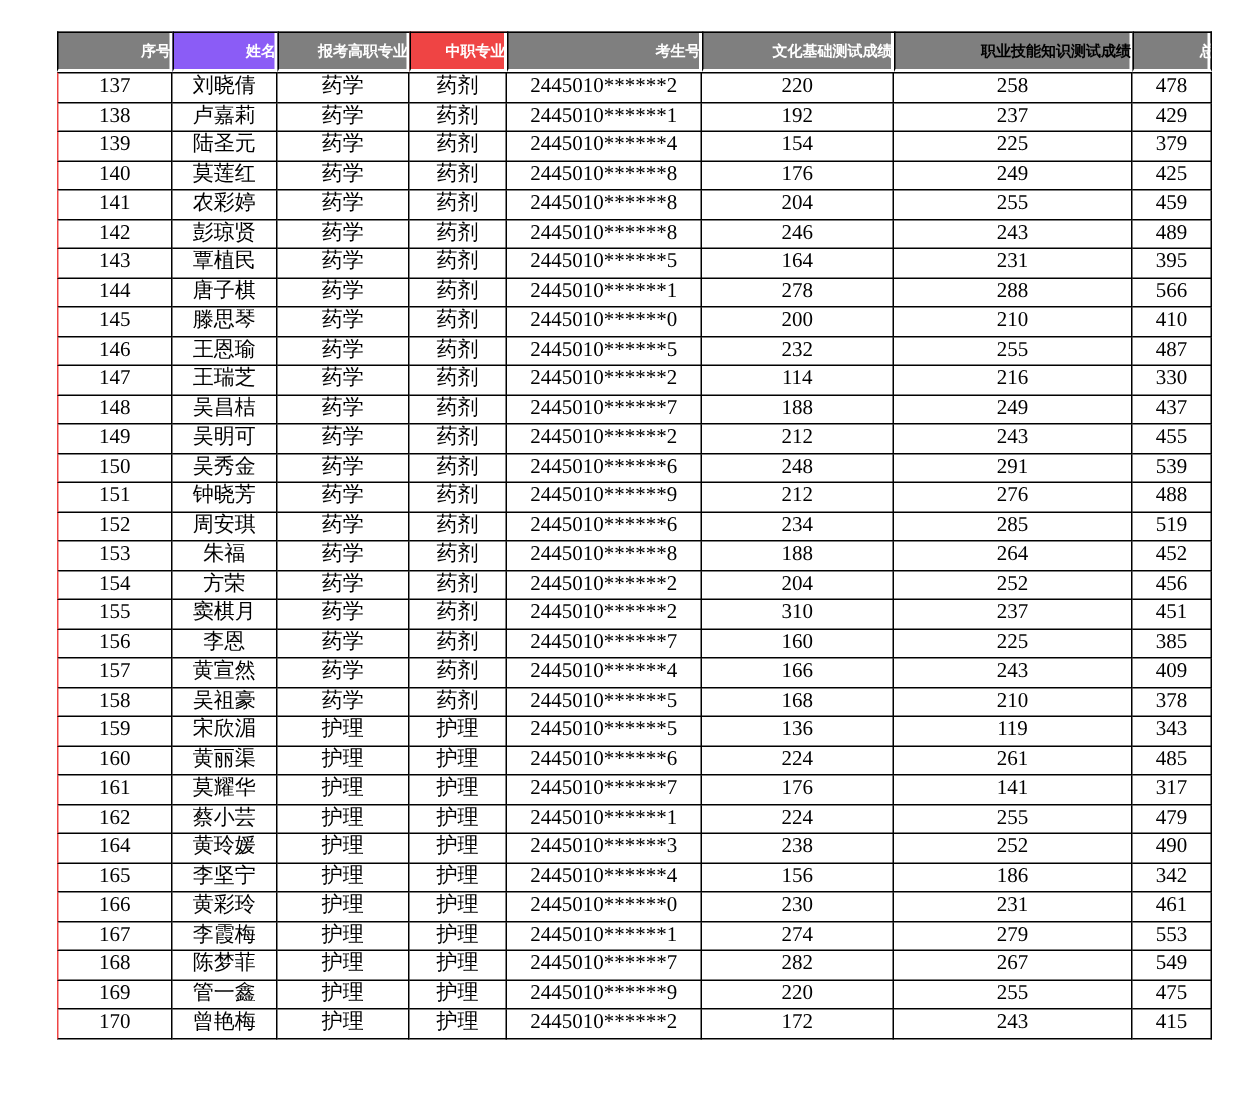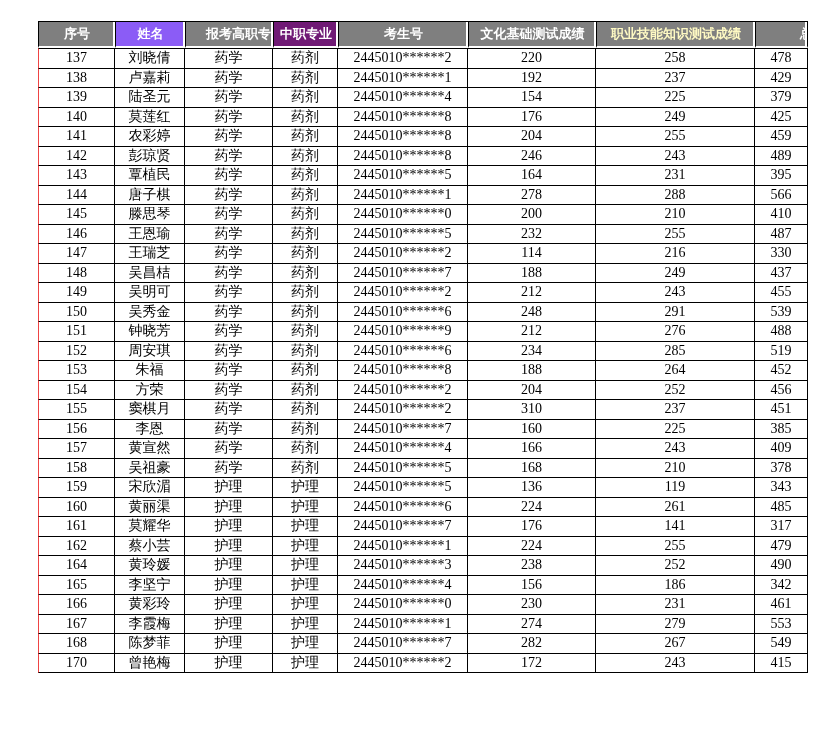--- a/index.html
+++ b/index.html
@@ -33,24 +33,24 @@
   col.c4 { width: 130px; }
   col.c5 { width: 128px; }
   col.c6 { width: 159px; }
   col.c7 { width: 53px; }
 
   thead th {
     background: #7f7f7f;
     color: #ffffff;
     font-family: Liberation Sans, sans-serif;
     font-weight: bold;
-    font-size: 13px;
+    font-size: 10px;
     height: 24px;
     padding: 0 1px;
-    text-align: center;
+    text-align: right;
     vertical-align: middle;
     border-top: 1px solid #000000;
     border-bottom: 2px solid #ffffff;
     box-shadow: inset -2px 0 0 #ffffff;
     white-space: nowrap;
     overflow: hidden;
   }
   thead th + th { border-left: 1px solid #000000; }
   thead th:first-child { border-left: 1px solid #000000; }
   thead th:last-child  { border-right: 1px solid #000000; padding-left: 44px; }
@@ -85,24 +85,24 @@
       <col class="c4">
         <col class="c5">
         <col class="c6">
         <col class="c7">
     </colgroup>
     <thead>
       <tr>
           <th style="background: rgb(127, 127, 127); color: rgb(255, 255, 255);">序号</th>
           <th style="background: #8b5cf6; color: rgb(255, 255, 255);">姓名</th>
           <th style="background: rgb(127, 127, 127); color: rgb(255, 255, 255); padding-left: 20px;">报考高职专业</th>
-          <th style="background: #701a75; color: rgb(255, 255, 255);">中职专业</th>
+          <th style="background: #ef4444; color: rgb(255, 255, 255);">中职专业</th>
           <th style="background: rgb(127, 127, 127); color: rgb(255, 255, 255);">考生号</th>
           <th style="background: rgb(127, 127, 127); color: rgb(255, 255, 255);">文化基础测试成绩</th>
-          <th style="background: rgb(127, 127, 127); color: #fef9c3;">职业技能知识测试成绩</th>
+          <th style="background: rgb(127, 127, 127); color: #000000;">职业技能知识测试成绩</th>
           <th style="background: rgb(127, 127, 127); color: rgb(255, 255, 255);">总成绩</th>
         </tr>
     </thead>
     <tbody>
         <tr>
           <td>137</td>
           <td>刘晓倩</td>
           <td>药学</td>
           <td>药剂</td>
           <td>2445010******2</td>
@@ -402,20 +402,30 @@
         </tr>
         <tr>
           <td>168</td>
           <td>陈梦菲</td>
           <td>护理</td>
           <td>护理</td>
           <td>2445010******7</td>
           <td>282</td>
           <td>267</td>
           <td>549</td>
+        </tr>
+        <tr>
+          <td>169</td>
+          <td>管一鑫</td>
+          <td>护理</td>
+          <td>护理</td>
+          <td>2445010******9</td>
+          <td>220</td>
+          <td>255</td>
+          <td>475</td>
         </tr>
         <tr>
           <td>170</td>
           <td>曾艳梅</td>
           <td>护理</td>
           <td>护理</td>
           <td>2445010******2</td>
           <td>172</td>
           <td>243</td>
           <td>415</td>

